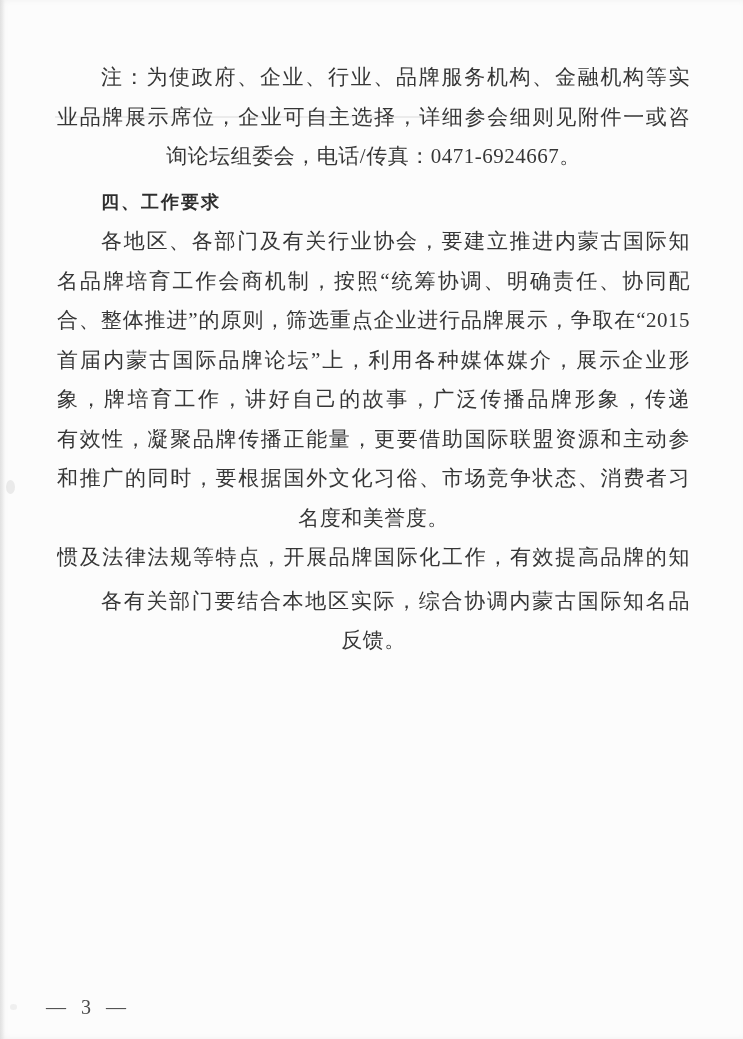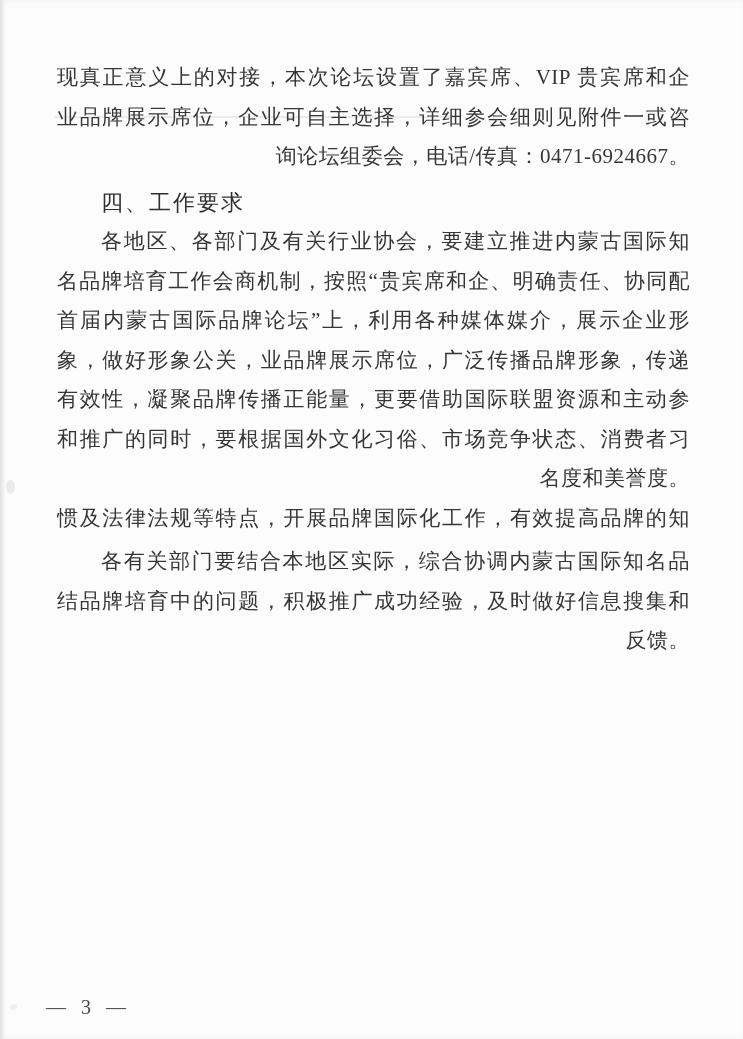--- a/index.html
+++ b/index.html
@@ -28,40 +28,40 @@
     margin: 0;
     padding: 0;
   }
   .line {
     display: block;
     height: 39.5px;
     line-height: 39.5px;
     font-size: 21px;
     letter-spacing: 0.5px;
     overflow: hidden;
-    text-align: right;
+    text-align: center;
     white-space: nowrap;
   }
   .fill {
     white-space: normal;
     text-align: justify;
     text-align-last: justify;
   }
   .indent {
     text-indent: 44px;
   }
   .heading {
     display: block;
     margin: 6px 0 0 0;
     padding: 0 0 0 44px;
     height: 39.5px;
     line-height: 39.5px;
     font-family: "Liberation Sans", "DejaVu Sans", sans-serif;
-    font-weight: normal;
-    font-size: 22px;
+    font-weight: bold;
+    font-size: 18px;
     letter-spacing: 2px;
     color: #2e2e2e;
   }
   .p4 { margin-top: 4px; }
   .footer-pagenum {
     position: absolute;
     left: 46px;
     top: 996px;
     font-size: 20px;
     letter-spacing: 5px;
@@ -117,44 +117,44 @@
 <div class="page">
 
   <div class="artifact-left-edge"></div>
   <div class="artifact-hline-1"></div>
   <div class="artifact-speck-1"></div>
   <div class="artifact-speck-2"></div>
 
   <div class="content">
 
     <p class="para">
-      <span class="line fill">现真正意义上的对接，本次论坛设置了嘉宾席、VIP 贵宾席和企</span>
+      <span class="line fill indent">注：为使政府、企业、行业、品牌服务机构、金融机构等实</span>
       <span class="line fill">业品牌展示席位，企业可自主选择，详细参会细则见附件一或咨</span>
       <span class="line">询论坛组委会，电话/传真：0471-6924667。</span>
     </p>
 
     <h2 class="heading">四、工作要求</h2>
 
     <p class="para">
       <span class="line fill indent">各地区、各部门及有关行业协会，要建立推进内蒙古国际知</span>
-      <span class="line fill">名品牌培育工作会商机制，按照“贵宾席和企、明确责任、协同配</span>
+      <span class="line fill">名品牌培育工作会商机制，按照“统筹协调、明确责任、协同配</span>
+      <span class="line fill">合、整体推进”的原则，筛选重点企业进行品牌展示，争取在“2015</span>
       <span class="line fill">首届内蒙古国际品牌论坛”上，利用各种媒体媒介，展示企业形</span>
-      <span class="line fill">象，做好形象公关，业品牌展示席位，广泛传播品牌形象，传递</span>
+      <span class="line fill">象，牌培育工作，讲好自己的故事，广泛传播品牌形象，传递</span>
     </p>
 
     <p class="para">
       <span class="line fill">有效性，凝聚品牌传播正能量，更要借助国际联盟资源和主动参</span>
       <span class="line fill">和推广的同时，要根据国外文化习俗、市场竞争状态、消费者习</span>
       <span class="line">名度和美誉度。</span>
       <span class="line fill">惯及法律法规等特点，开展品牌国际化工作，有效提高品牌的知</span>
     </p>
 
     <p class="para p4">
       <span class="line fill indent">各有关部门要结合本地区实际，综合协调内蒙古国际知名品</span>
-      <span class="line fill">结品牌培育中的问题，积极推广成功经验，及时做好信息搜集和</span>
       <span class="line">反馈。</span>
     </p>
 
   </div>
 
   <div class="footer-pagenum">— 3 —</div>
 
 </div>
 
 </body></html>

